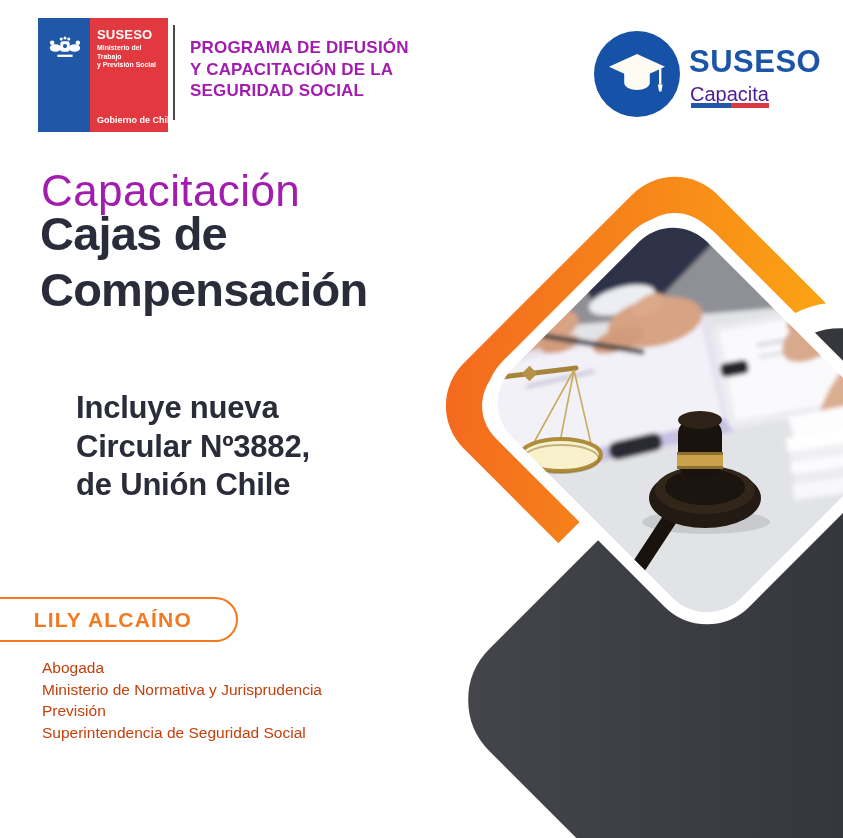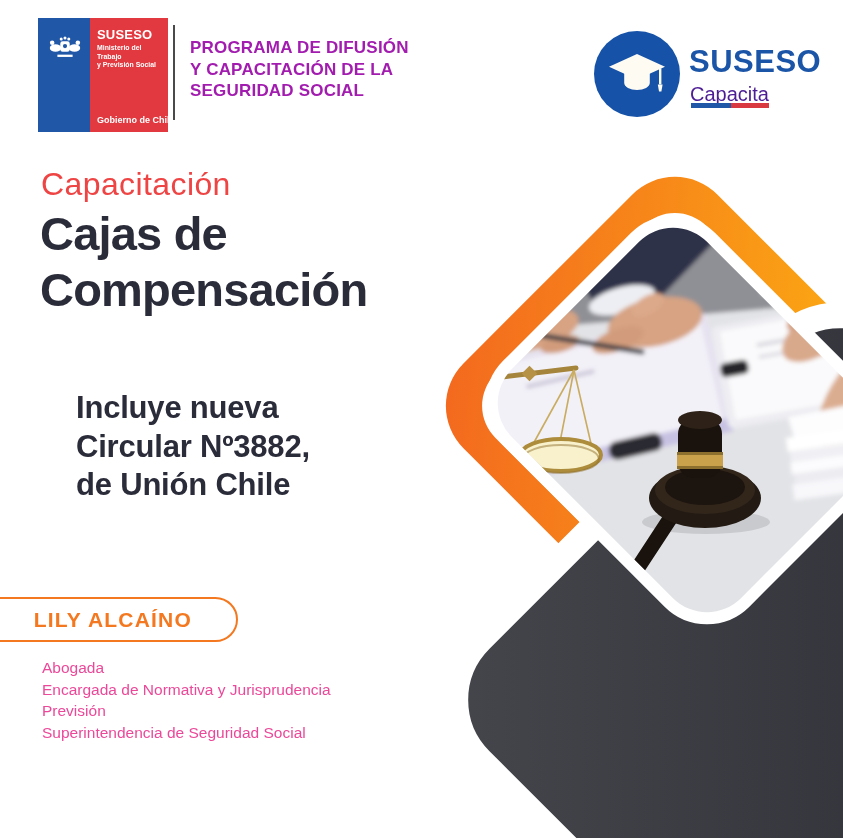--- a/index.html
+++ b/index.html
@@ -25,28 +25,28 @@
 
   
   .cap-circle{position:absolute;left:594px;top:31px;width:86px;height:86px;border-radius:50%;background:#1552A8;z-index:3;display:flex;align-items:center;justify-content:center;}
   .cap-brand{position:absolute;left:689px;top:44px;font-size:31px;font-weight:800;color:#1B55A8;letter-spacing:.5px;z-index:3;}
   .cap-product{position:absolute;left:690px;top:75px;font-size:20px;font-weight:400;color:#4c1d95;z-index:3;margin-top:8px;}
   .cap-bar{position:absolute;left:691px;top:103px;width:78px;height:5px;display:flex;z-index:3;}
   .cap-bar .b{width:40px;height:100%;background:#2157A7;}
   .cap-bar .r{flex:1;height:100%;background:#D93A42;}
 
   
-  .kicker{position:absolute;left:41px;top:166px;font-size:32px;font-weight:500;color:#ef4444;letter-spacing:.4px;z-index:3;}
+  .kicker{position:absolute;left:41px;top:166px;font-size:44px;font-weight:500;color:#a21caf;letter-spacing:.4px;z-index:3;}
   .title{position:absolute;left:40px;top:206px;font-size:47px;line-height:56px;font-weight:800;color:#2B2C3A;letter-spacing:-0.8px;z-index:3;}
   .subtitle{position:absolute;left:40px;top:389px;font-size:31px;line-height:38.5px;font-weight:700;color:#2B2C3A;letter-spacing:-0.2px;z-index:3;margin-left:36px;}
 
   
   .pill{position:absolute;left:-30px;top:597px;width:268px;height:45px;border:2.5px solid #F4781F;border-radius:24px;box-sizing:border-box;display:flex;align-items:center;justify-content:flex-end;padding-right:44px;background:#fff0;z-index:3;}
   .pill span{font-size:21px;font-weight:700;color:#F4781F;letter-spacing:1.2px;white-space:nowrap;}
-  .credentials{position:absolute;left:42px;top:657px;font-size:15.5px;line-height:21.5px;font-weight:500;color:#ec4899;z-index:3;}
+  .credentials{position:absolute;left:42px;top:657px;font-size:15.5px;line-height:21.5px;font-weight:500;color:#c2410c;z-index:3;}
 </style>
 </head>
 <body>
 
 <div class="canvas">
 
   <svg class="art" width="843" height="838" viewBox="0 0 843 838">
     <defs>
       <linearGradient id="ringGrad" x1="0" y1="1" x2="1" y2="0">
         <stop offset="0" stop-color="#F3661F"></stop>
@@ -215,18 +215,18 @@
     <div>Circular Nº3882,</div>
     <div>de Unión Chile</div>
   </div>
 
   <div class="pill">
     <span>LILY ALCAÍNO</span>
   </div>
 
   <div class="credentials">
     <div>Abogada</div>
-    <div>Encargada de Normativa y Jurisprudencia</div>
+    <div>Ministerio de Normativa y Jurisprudencia</div>
     <div>Previsión</div>
     <div>Superintendencia de Seguridad Social</div>
   </div>
 
 </div>
 
 </body></html>

